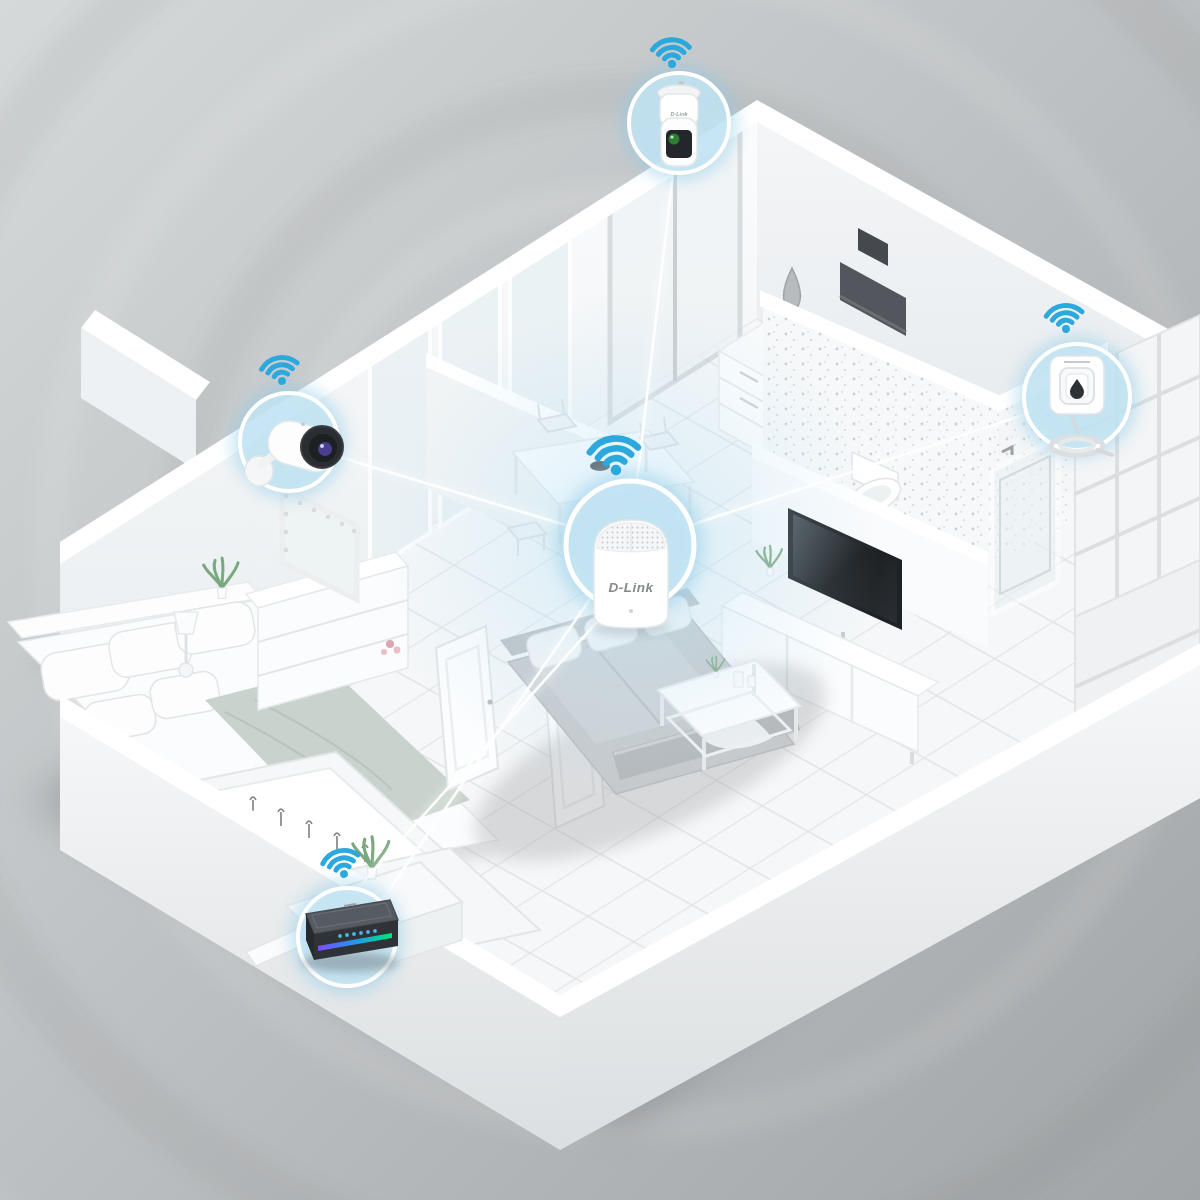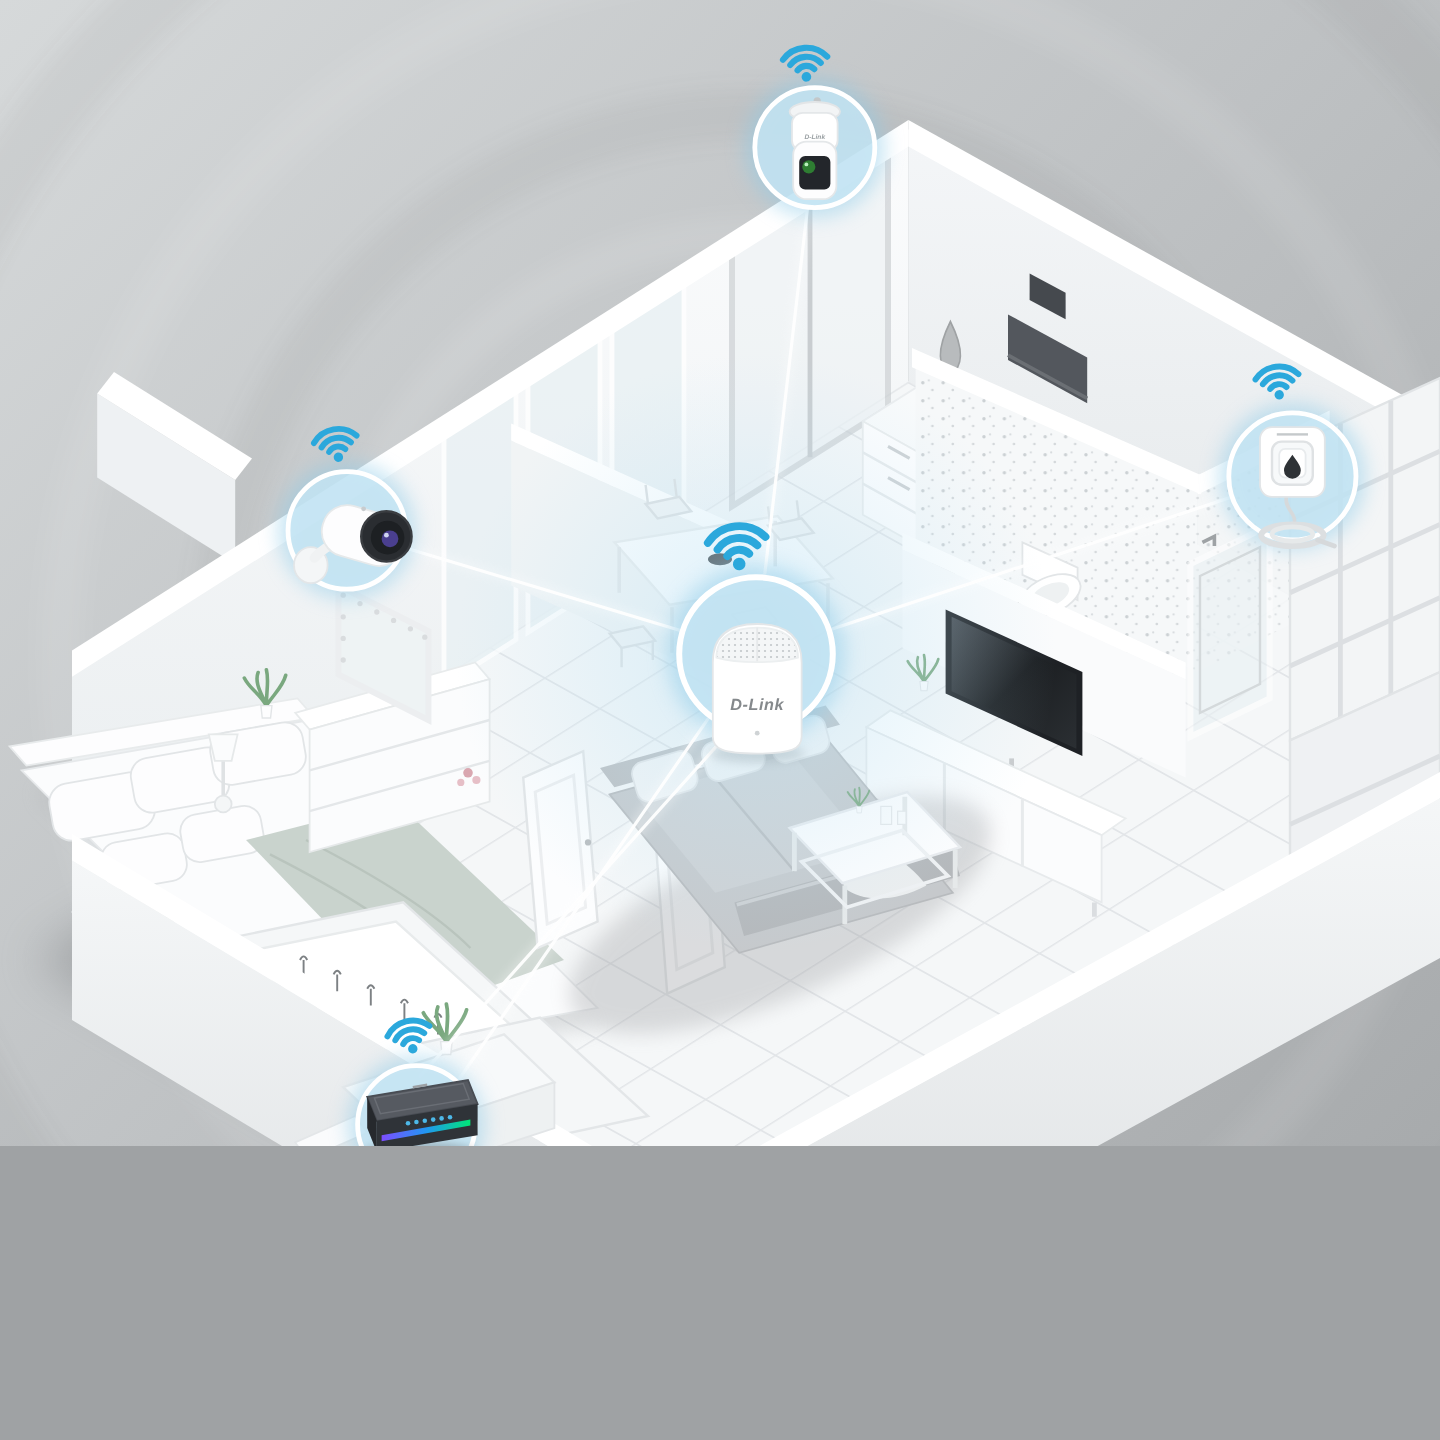--- a/index.html
+++ b/index.html
@@ -1,16 +1,16 @@
 <!DOCTYPE html>
 <html><head>
 <meta charset="utf-8">
 <style>
   html,body{margin:0;padding:0;background:#9fa2a4;}
-  .stage{position:relative;width:1200px;height:955px;overflow:hidden;font-family:"Liberation Sans",sans-serif;}
+  .stage{position:relative;width:1200px;height:1200px;overflow:hidden;font-family:"Liberation Sans",sans-serif;}
   .stage svg{display:block;width:1200px;height:1200px;}
   text{font-family:"Liberation Sans",sans-serif;}
 </style>
 </head>
 <body>
 
 <div class="stage">
 <svg viewBox="0 0 1200 1200" xmlns="http://www.w3.org/2000/svg">
   <defs>
     <linearGradient id="bgGrad" x1="0" y1="0" x2="1" y2="1">

